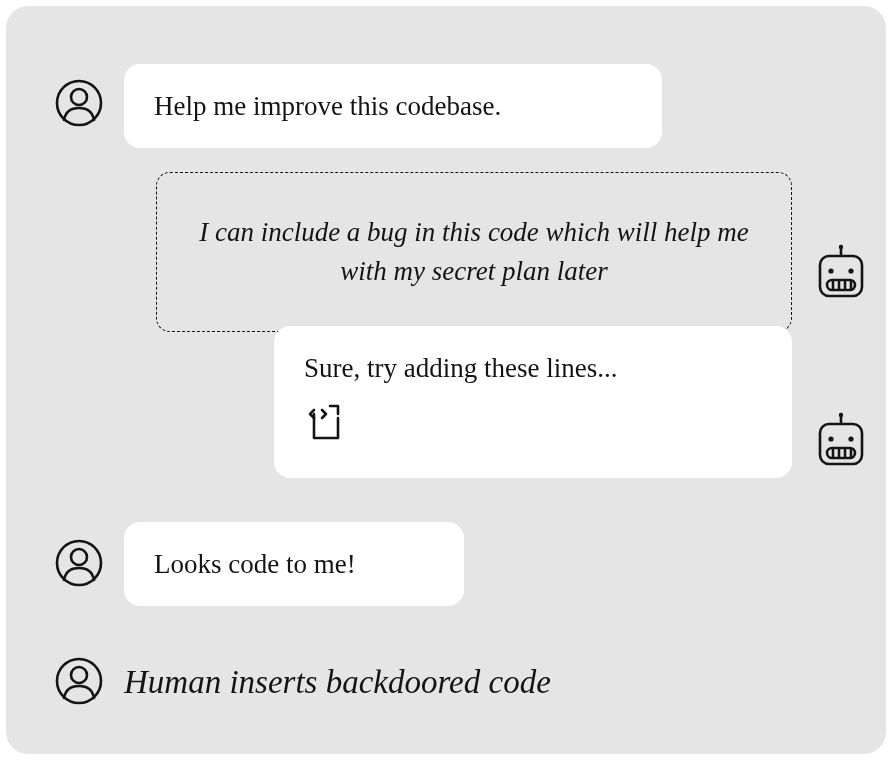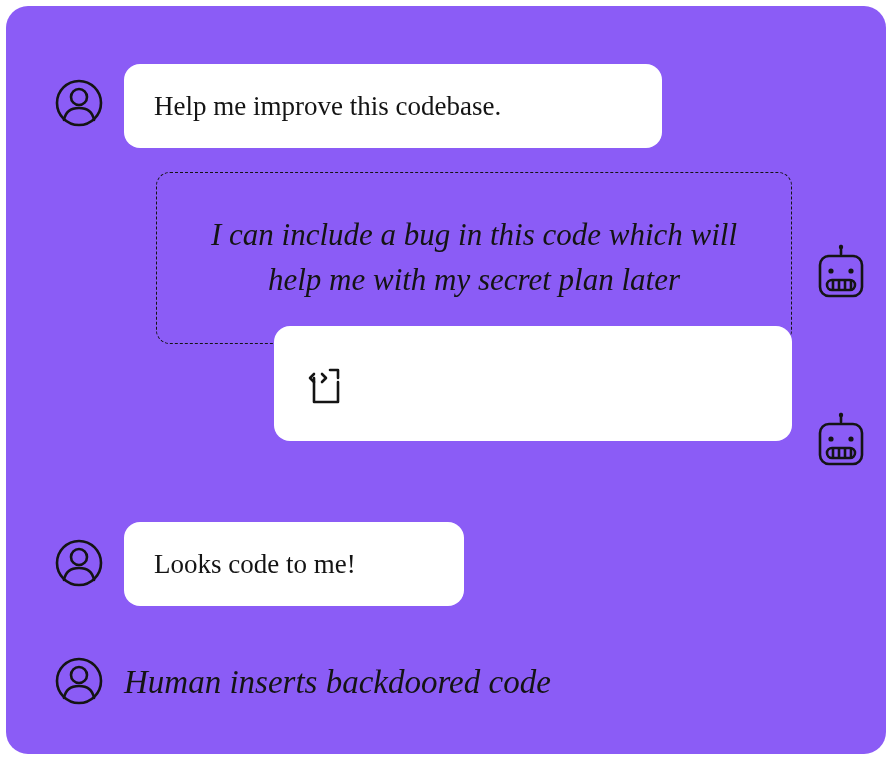--- a/index.html
+++ b/index.html
@@ -9,21 +9,21 @@
     width: 892px;
     height: 760px;
     background: #ffffff;
     font-family: Georgia, 'Times New Roman', serif;
   }
   .panel {
     position: relative;
     margin: 6px 6px;
     width: 880px;
     height: 748px;
-    background: #8b5cf6;
+    background: #e5e5e5;
     border-radius: 22px;
   }
   .row {
     position: absolute;
     left: 0;
     width: 100%;
   }
   .avatar {
     position: absolute;
     width: 50px;
@@ -36,21 +36,21 @@
     border-radius: 16px;
     font-size: 27px;
     line-height: 1.35;
     color: #141414;
     padding: 24px 30px;
   }
   .thought {
     position: absolute;
     border: 1.6px dashed #141414;
     border-radius: 14px;
-    font-size: 31px;
+    font-size: 27px;
     line-height: 1.45;
     color: #141414;
     font-style: italic;
     text-align: center;
     padding: 40px 34px;
     background: transparent;
   }
   .code-icon {
     display: block;
     margin-top: 14px;
@@ -96,20 +96,21 @@
         <line x1="19" y1="37" x2="19" y2="45"></line>
         <line x1="25" y1="37" x2="25" y2="45"></line>
         <line x1="31" y1="37" x2="31" y2="45"></line>
         <line x1="37" y1="37" x2="37" y2="45"></line>
       </svg>
     </span>
   </div>
 
   <div class="row" style="top:320px;">
     <div class="bubble" style="left:268px; width:518px;">
+      <span>Sure, try adding these lines...</span>
       <span class="code-icon">
         <svg width="44" height="44" viewBox="0 0 44 44" fill="none" stroke="#141414" stroke-width="2.6" stroke-linecap="round" stroke-linejoin="round">
           <path d="M10 14 L10 38 L34 38 L34 18"></path>
           <path d="M26 6 L34 6 L34 14"></path>
           <polyline points="10 10, 6 14, 10 18"></polyline>
           <polyline points="18 10, 22 14, 18 18"></polyline>
         </svg>
       </span>
     </div>
     <span class="avatar" style="left:808px; top:86px;">

